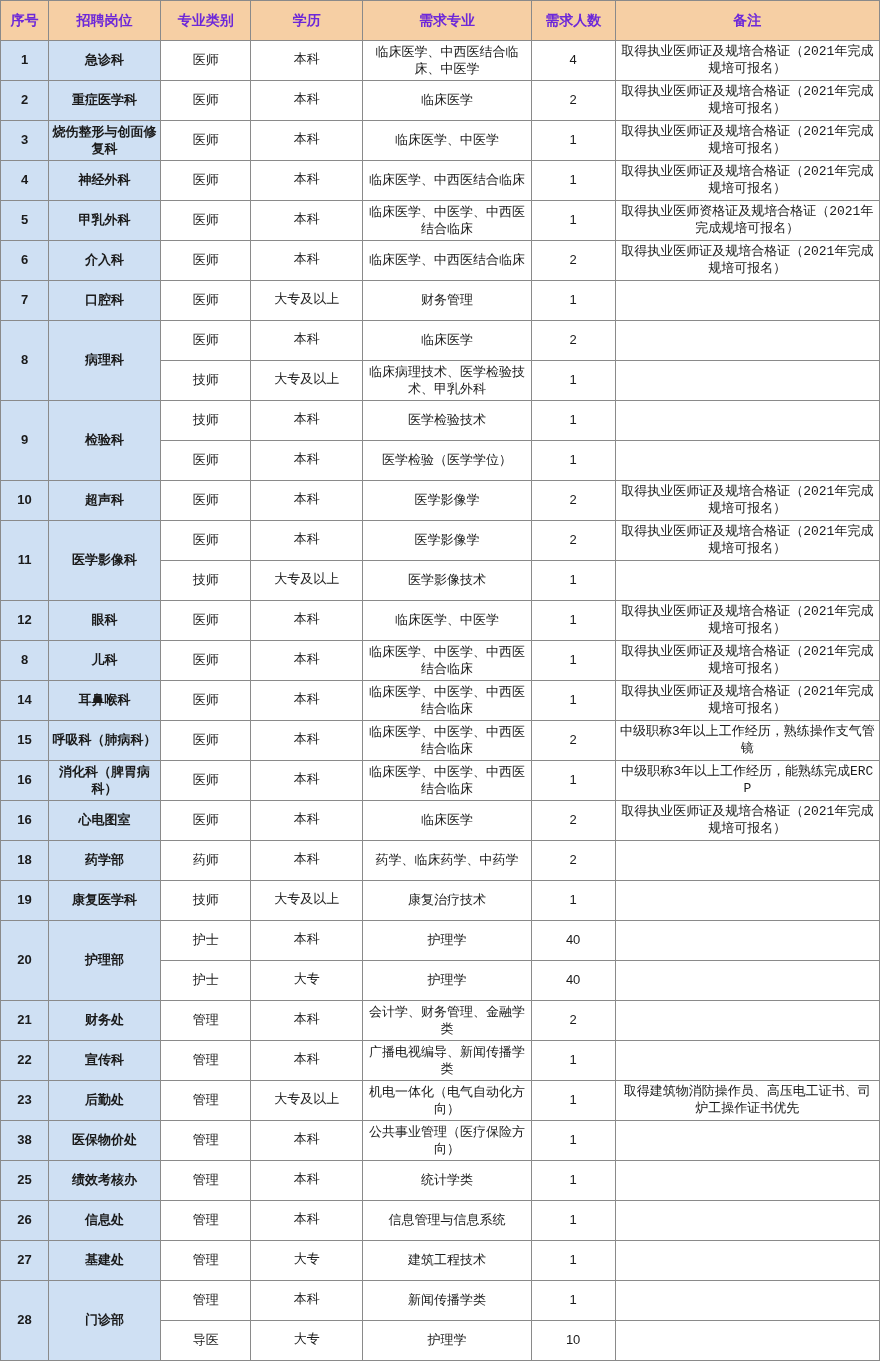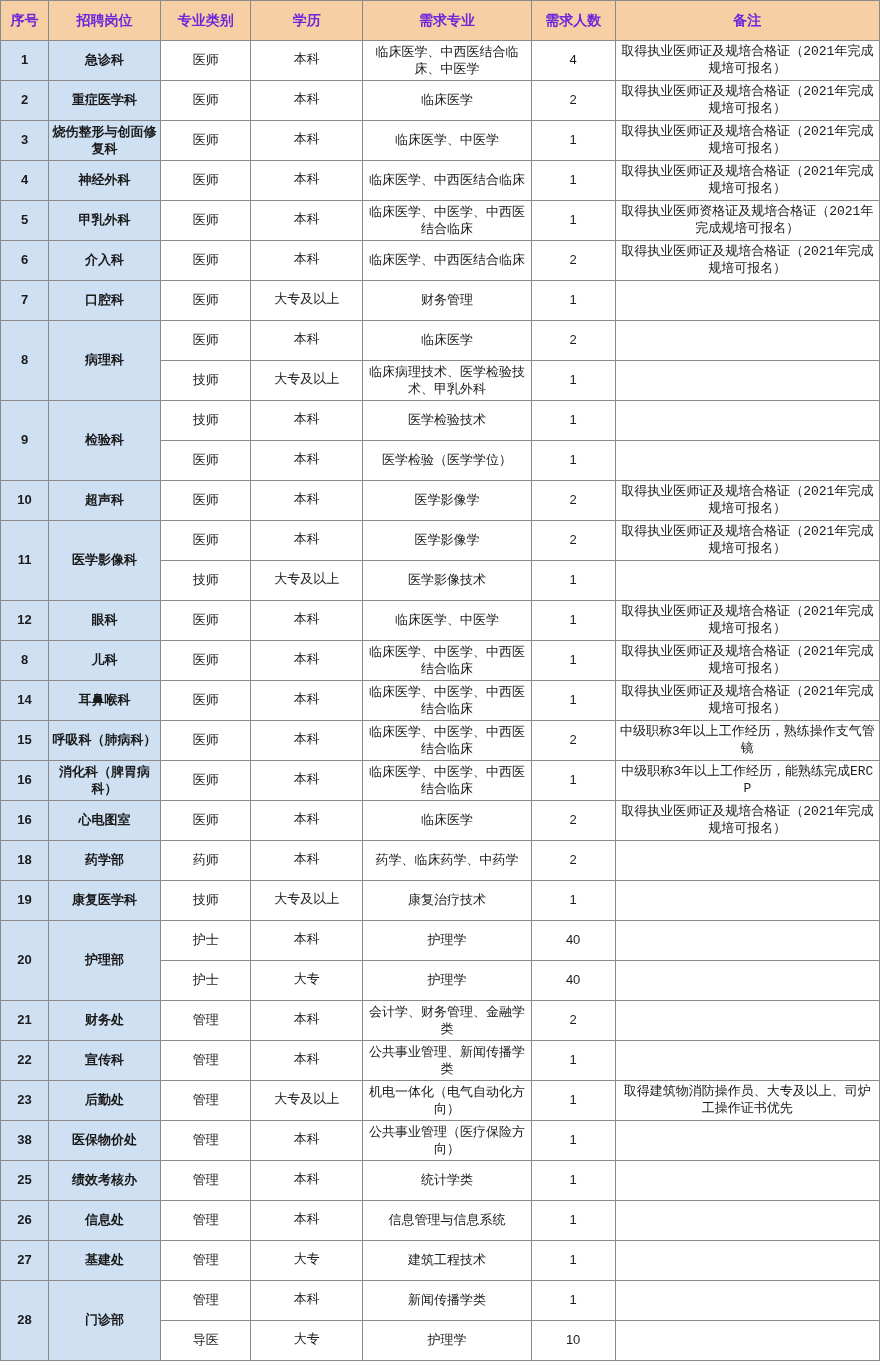--- a/index.html
+++ b/index.html
@@ -304,32 +304,32 @@
         <td class="c-edu">本科</td>
         <td class="c-need-major">会计学、财务管理、金融学类</td>
         <td class="c-count">2</td>
         <td class="c-note empty"></td>
       </tr>
       <tr>
         <td class="c-seq">22</td>
         <td class="c-post">宣传科</td>
         <td class="c-major-cat">管理</td>
         <td class="c-edu">本科</td>
-        <td class="c-need-major">公共事业管理、新闻传播学类</td>
+        <td class="c-need-major">广播电视编导、新闻传播学类</td>
         <td class="c-count">1</td>
         <td class="c-note empty"></td>
       </tr>
       <tr>
         <td class="c-seq">23</td>
         <td class="c-post">后勤处</td>
         <td class="c-major-cat">管理</td>
         <td class="c-edu">大专及以上</td>
         <td class="c-need-major">机电一体化（电气自动化方向）</td>
         <td class="c-count">1</td>
-        <td class="c-note">取得建筑物消防操作员、大专及以上、司炉工操作证书优先</td>
+        <td class="c-note">取得建筑物消防操作员、高压电工证书、司炉工操作证书优先</td>
       </tr>
       <tr>
         <td class="c-seq">38</td>
         <td class="c-post">医保物价处</td>
         <td class="c-major-cat">管理</td>
         <td class="c-edu">本科</td>
         <td class="c-need-major">公共事业管理（医疗保险方向）</td>
         <td class="c-count">1</td>
         <td class="c-note empty"></td>
       </tr>

